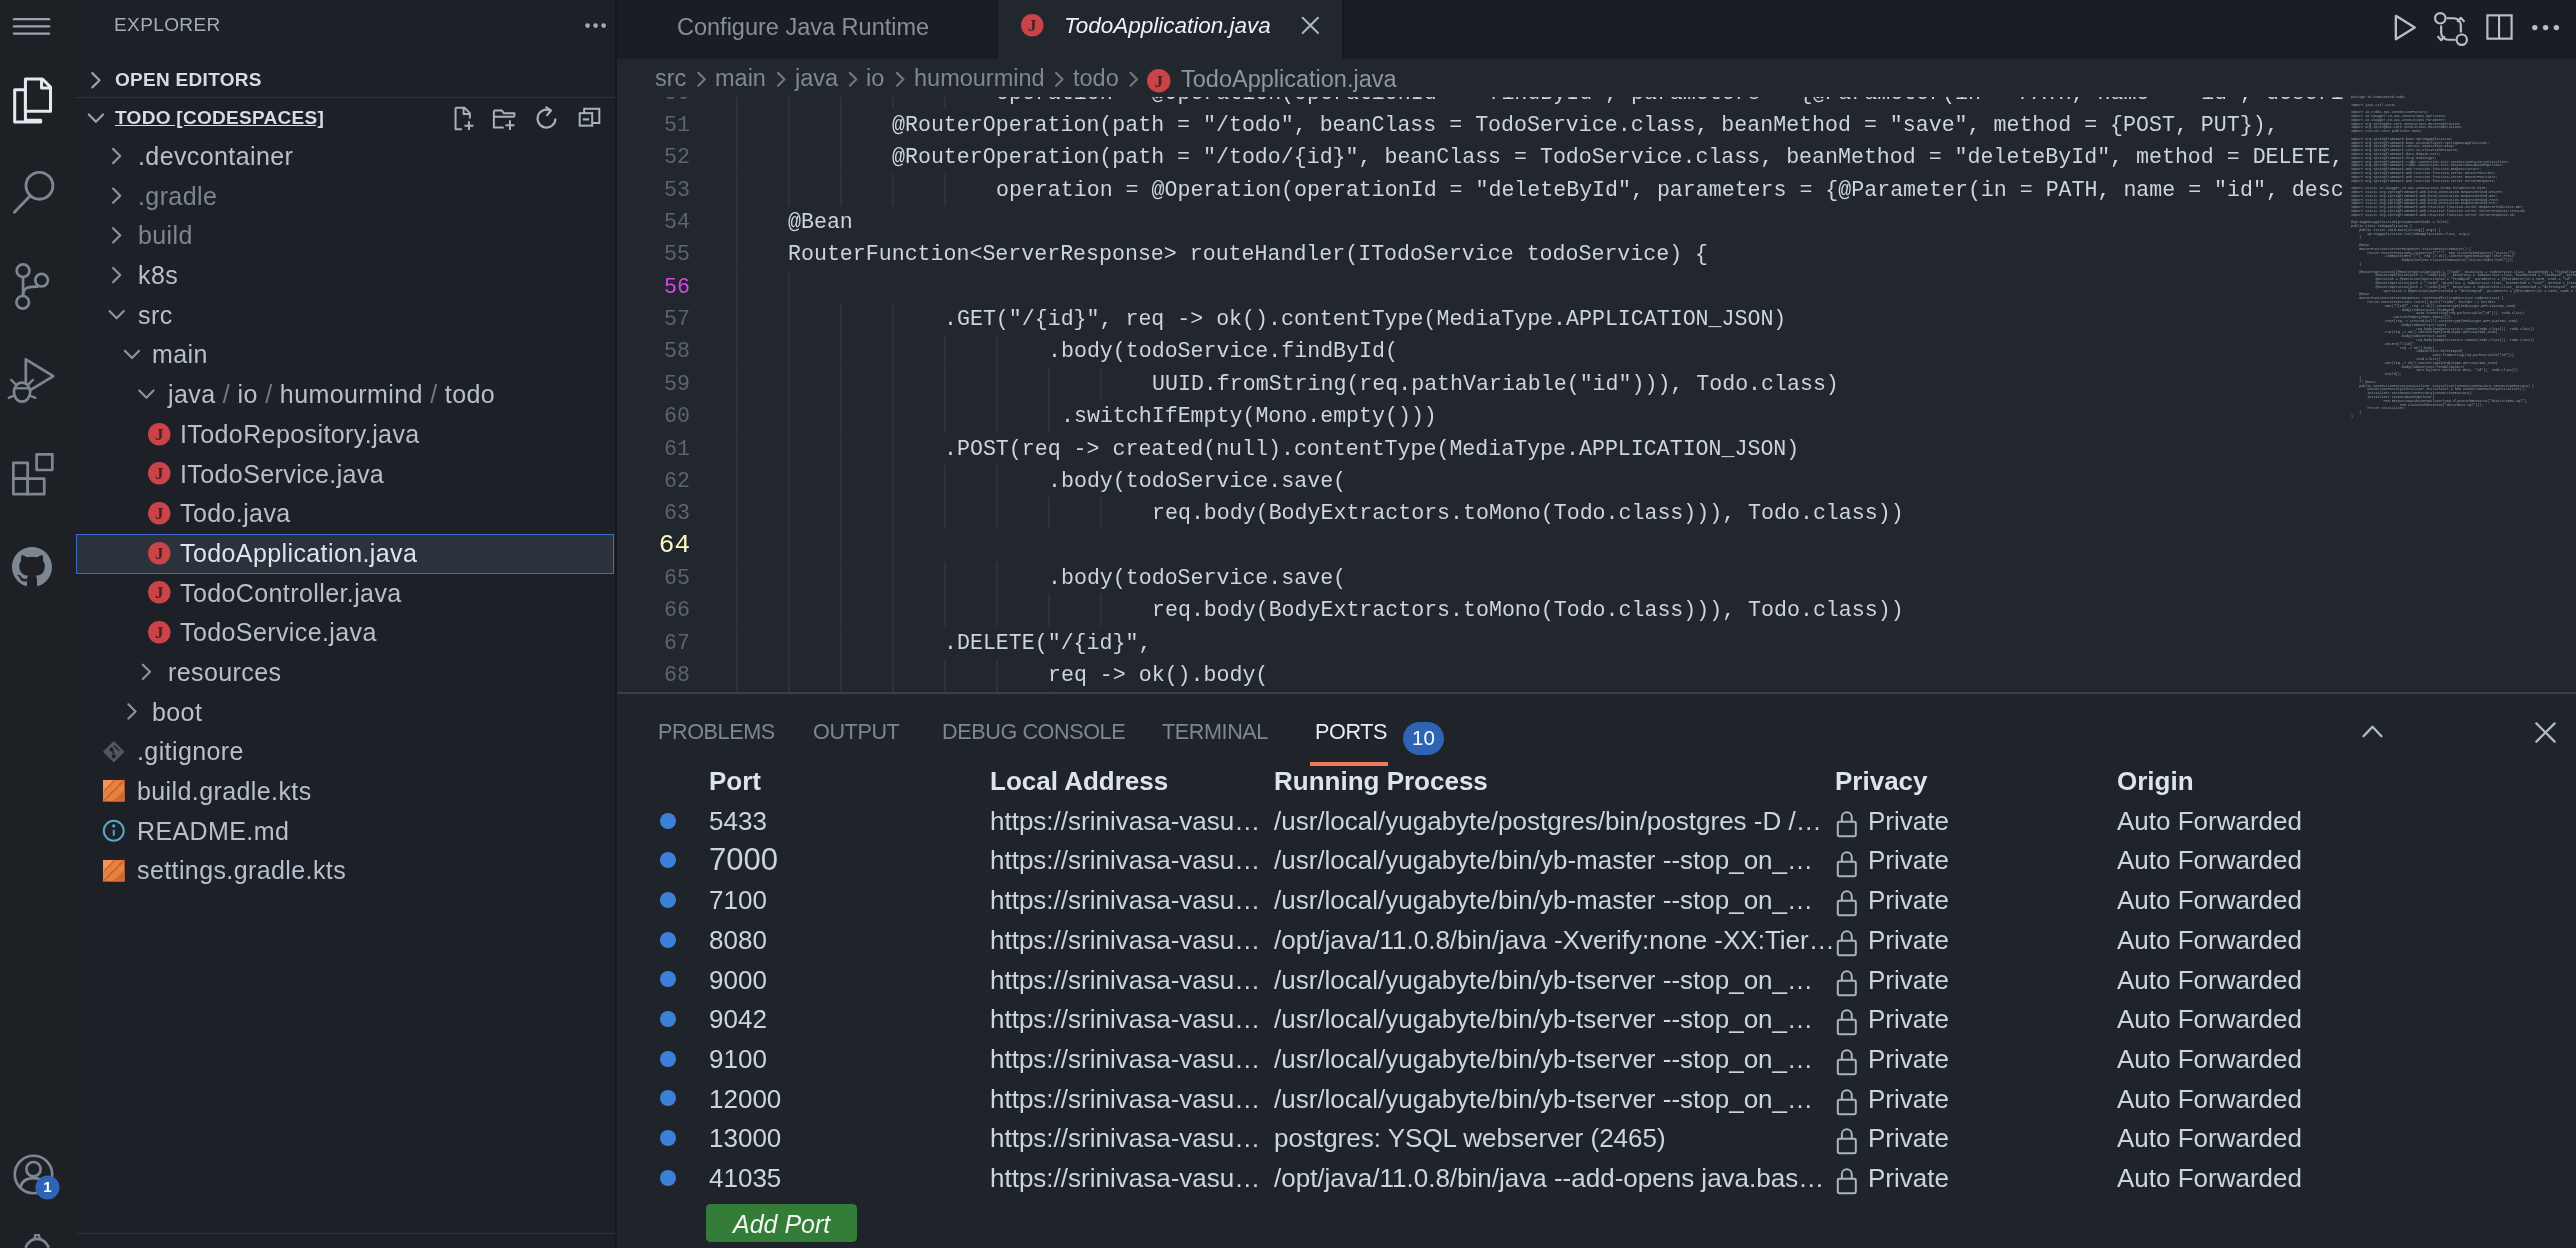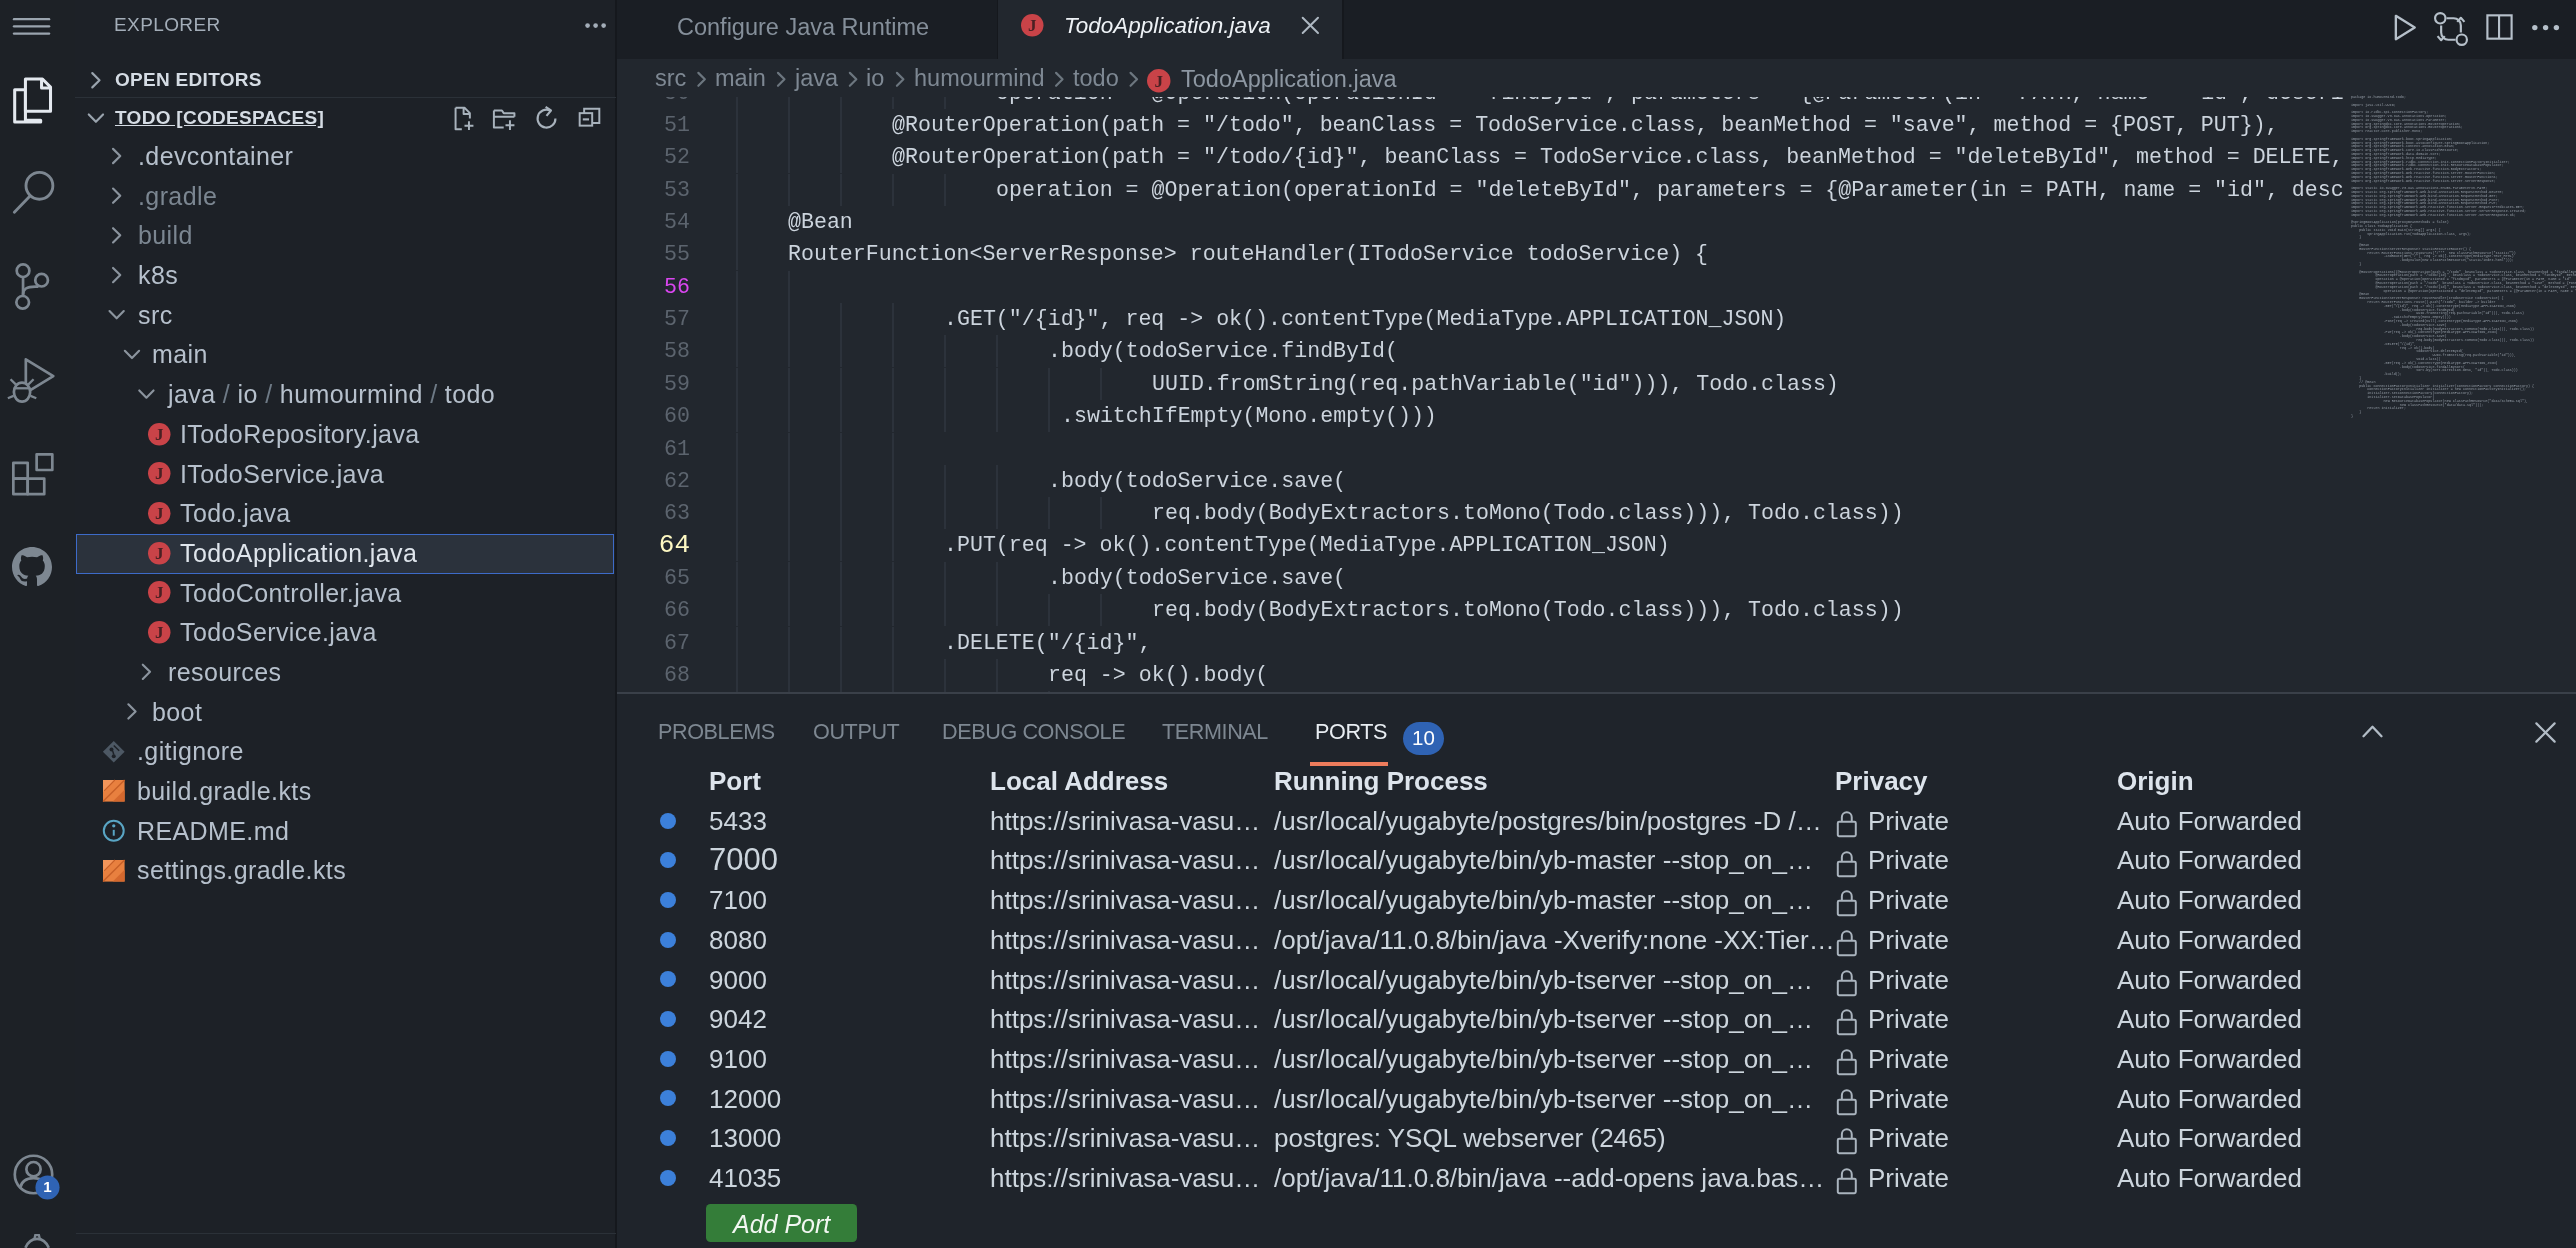--- a/index.html
+++ b/index.html
@@ -391,20 +391,21 @@
 <div class="a" style="left:328px;top:303px;width:1.8px;height:32px;background:#2c323b"></div>
 <div class="a" style="left:380px;top:303px;width:1.8px;height:32px;background:#2c323b"></div>
 <div class="a" style="left:432px;top:303px;width:1.8px;height:32px;background:#2c323b"></div>
 <div class="a m" style="left:0;top:303px;width:74px;height:32px;line-height:32px;font-size:21.6px;color:#5c646e;text-align:right">60</div>
 <div class="a m" style="left:445px;top:303px;height:32px;line-height:32px;font-size:21.6px;color:#ccd4dd;white-space:pre">.switchIfEmpty(Mono.empty()))</div>
 <div class="a" style="left:120px;top:336px;width:1.8px;height:32px;background:#2c323b"></div>
 <div class="a" style="left:172px;top:336px;width:1.8px;height:32px;background:#2c323b"></div>
 <div class="a" style="left:224px;top:336px;width:1.8px;height:32px;background:#2c323b"></div>
 <div class="a" style="left:276px;top:336px;width:1.8px;height:32px;background:#2c323b"></div>
 <div class="a m" style="left:0;top:336px;width:74px;height:32px;line-height:32px;font-size:21.6px;color:#5c646e;text-align:right">61</div>
+<div class="a m" style="left:328px;top:336px;height:32px;line-height:32px;font-size:21.6px;color:#ccd4dd;white-space:pre">.POST(req -&gt; created(null).contentType(MediaType.APPLICATION_JSON)</div>
 <div class="a" style="left:120px;top:368px;width:1.8px;height:32px;background:#2c323b"></div>
 <div class="a" style="left:172px;top:368px;width:1.8px;height:32px;background:#2c323b"></div>
 <div class="a" style="left:224px;top:368px;width:1.8px;height:32px;background:#2c323b"></div>
 <div class="a" style="left:276px;top:368px;width:1.8px;height:32px;background:#2c323b"></div>
 <div class="a" style="left:328px;top:368px;width:1.8px;height:32px;background:#2c323b"></div>
 <div class="a" style="left:380px;top:368px;width:1.8px;height:32px;background:#2c323b"></div>
 <div class="a m" style="left:0;top:368px;width:74px;height:32px;line-height:32px;font-size:21.6px;color:#5c646e;text-align:right">62</div>
 <div class="a m" style="left:432px;top:368px;height:32px;line-height:32px;font-size:21.6px;color:#ccd4dd;white-space:pre">.body(todoService.save(</div>
 <div class="a" style="left:120px;top:400px;width:1.8px;height:32px;background:#2c323b"></div>
 <div class="a" style="left:172px;top:400px;width:1.8px;height:32px;background:#2c323b"></div>
@@ -414,21 +415,20 @@
 <div class="a" style="left:380px;top:400px;width:1.8px;height:32px;background:#2c323b"></div>
 <div class="a" style="left:432px;top:400px;width:1.8px;height:32px;background:#2c323b"></div>
 <div class="a" style="left:484px;top:400px;width:1.8px;height:32px;background:#2c323b"></div>
 <div class="a m" style="left:0;top:400px;width:74px;height:32px;line-height:32px;font-size:21.6px;color:#5c646e;text-align:right">63</div>
 <div class="a m" style="left:536px;top:400px;height:32px;line-height:32px;font-size:21.6px;color:#ccd4dd;white-space:pre">req.body(BodyExtractors.toMono(Todo.class))), Todo.class))</div>
 <div class="a" style="left:120px;top:432px;width:1.8px;height:32px;background:#2c323b"></div>
 <div class="a" style="left:172px;top:432px;width:1.8px;height:32px;background:#2c323b"></div>
 <div class="a" style="left:224px;top:432px;width:1.8px;height:32px;background:#2c323b"></div>
 <div class="a" style="left:276px;top:432px;width:1.8px;height:32px;background:#2c323b"></div>
 <div class="a m" style="left:0;top:432px;width:74px;height:32px;line-height:32px;font-size:26px;color:#fef9c3;text-align:right">64</div>
-<div class="a m" style="left:328px;top:432px;height:32px;line-height:32px;font-size:21.6px;color:#ccd4dd;white-space:pre">.PUT(req -&gt; ok().contentType(MediaType.APPLICATION_JSON)</div>
 <div class="a" style="left:120px;top:465px;width:1.8px;height:32px;background:#2c323b"></div>
 <div class="a" style="left:172px;top:465px;width:1.8px;height:32px;background:#2c323b"></div>
 <div class="a" style="left:224px;top:465px;width:1.8px;height:32px;background:#2c323b"></div>
 <div class="a" style="left:276px;top:465px;width:1.8px;height:32px;background:#2c323b"></div>
 <div class="a" style="left:328px;top:465px;width:1.8px;height:32px;background:#2c323b"></div>
 <div class="a" style="left:380px;top:465px;width:1.8px;height:32px;background:#2c323b"></div>
 <div class="a m" style="left:0;top:465px;width:74px;height:32px;line-height:32px;font-size:21.6px;color:#5c646e;text-align:right">65</div>
 <div class="a m" style="left:432px;top:465px;height:32px;line-height:32px;font-size:21.6px;color:#ccd4dd;white-space:pre">.body(todoService.save(</div>
 <div class="a" style="left:120px;top:497px;width:1.8px;height:32px;background:#2c323b"></div>
 <div class="a" style="left:172px;top:497px;width:1.8px;height:32px;background:#2c323b"></div>

